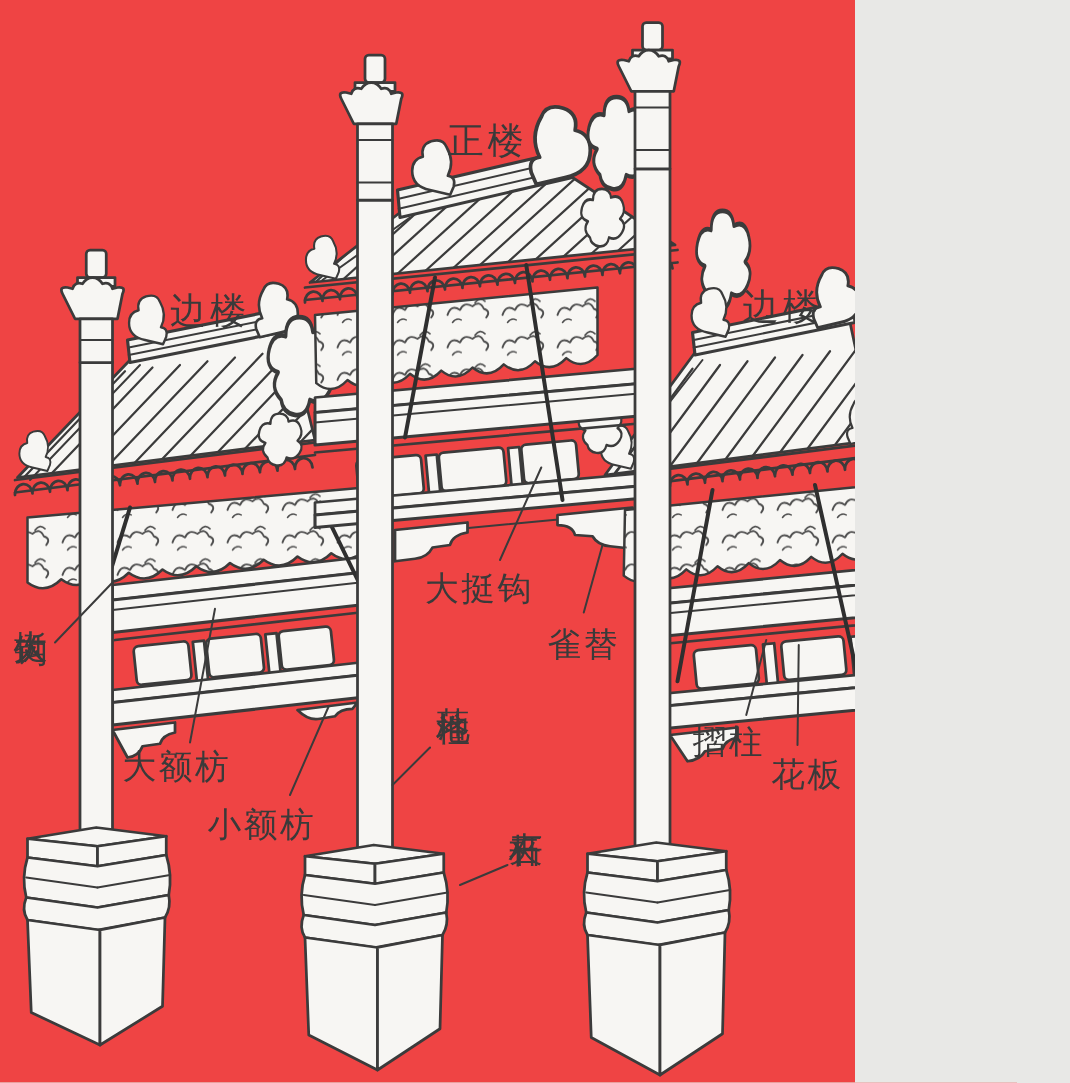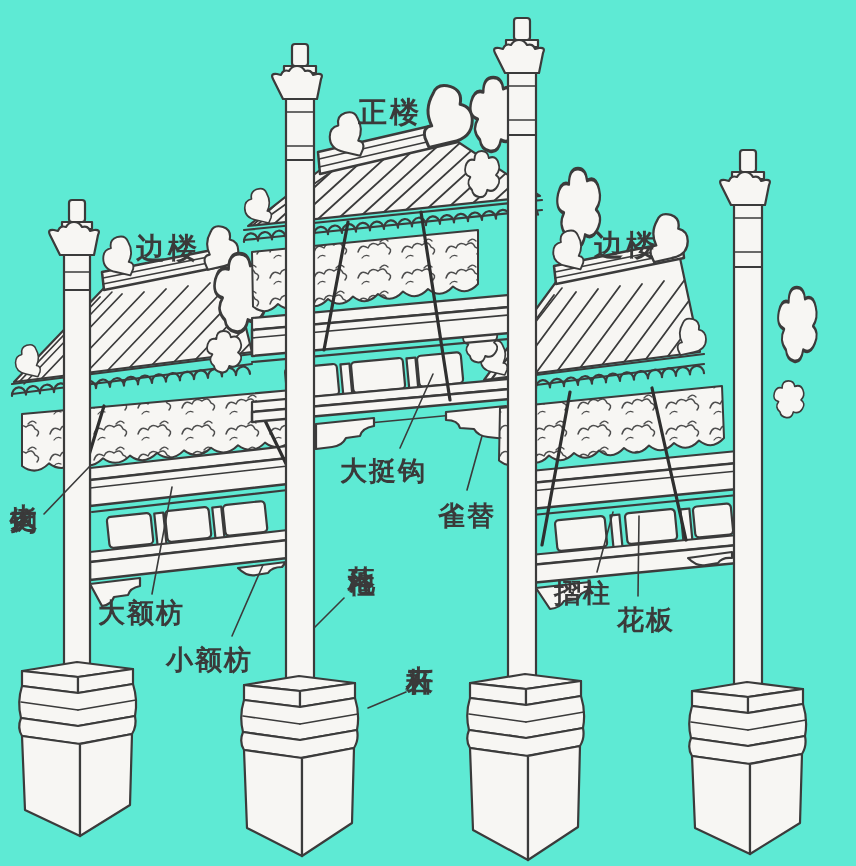--- a/index.html
+++ b/index.html
@@ -1,17 +1,17 @@
 <!DOCTYPE html>
 <html><head>
 <meta charset="utf-8">
 <style>
   html,body{margin:0;padding:0;background:#e8e8e6;}
-  .stage{position:relative;width:856px;height:866px;background:#5eead4;overflow:hidden;
-         font-family:"DejaVu Sans",sans-serif;font-weight:bold;}
+  .stage{position:relative;width:684px;height:866px;background:#ef4444;overflow:hidden;
+         font-family:"DejaVu Sans",sans-serif;}
   svg{position:absolute;left:0;top:0;}
   svg *{stroke-linecap:round;stroke-linejoin:round;}
   .ln{stroke:#3b3b3b;fill:none;stroke-width:2.2;}
   .thin{stroke:#3b3b3b;fill:none;stroke-width:1.6;}
   .hx{stroke:#3b3b3b;fill:none;stroke-width:1.8;}
   .wf{fill:#f7f6f3;stroke:#3b3b3b;stroke-width:2.2;}
   .wfh{fill:#f7f6f3;stroke:#3b3b3b;stroke-width:2.5;}
   .rod{stroke:#2f2f2f;fill:none;stroke-width:3.2;}
   .lbl{fill:#3a3a3a;font-size:27px;letter-spacing:2px;}
   .lblBig{fill:#3a3a3a;font-size:29px;letter-spacing:3px;}

